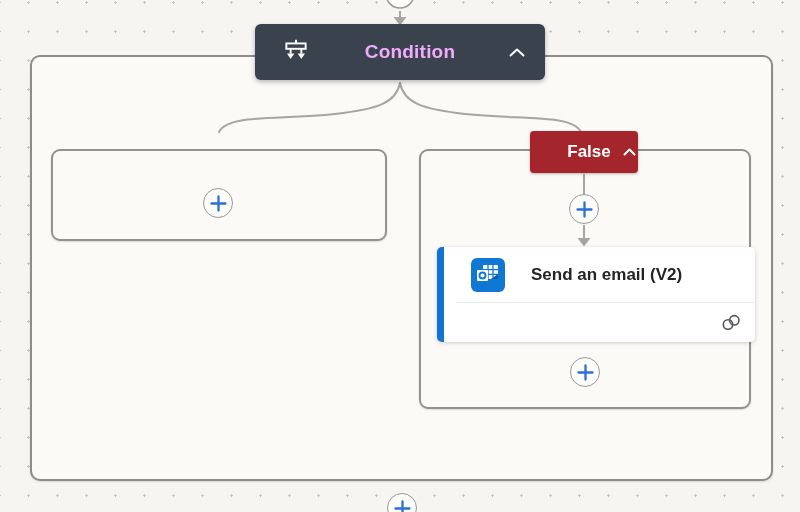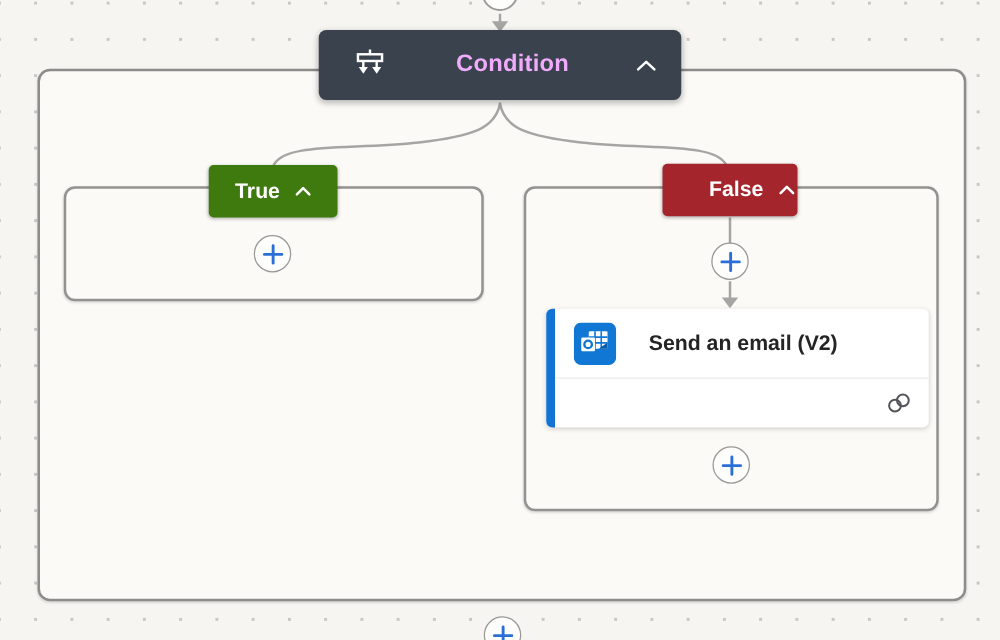--- a/index.html
+++ b/index.html
@@ -63,20 +63,21 @@
   .plus-btn.true-add{left:203px;top:188px;}
   .plus-btn.false-add{left:569px;top:194px;}
   .plus-btn.after-email-add{left:570px;top:357px;}
   .plus-btn.bottom-add{left:387px;top:493px;}
 
   .card{
     position:absolute;left:437px;top:247px;width:306px;height:95px;
     background:#ffffff;border-radius:5px;z-index:6;
     box-shadow:0 1px 4px rgba(0,0,0,0.18);
     cursor:pointer;
+    padding-left:12px;
   }
   .card .accent{
     position:absolute;left:0;top:0;bottom:0;width:7px;
     background:#1173d4;border-radius:5px 0 0 5px;
   }
   .card .card-top{height:55px;display:flex;align-items:center;}
   .card .conn-icon{margin-left:22px;display:flex;}
   .card .card-title{margin-left:26px;font-size:17px;font-weight:600;color:#242424;}
   .card .divider{border-top:1px solid #ecebe9;margin-left:7px;}
   .card .card-foot{height:38px;display:flex;align-items:center;justify-content:flex-end;padding-right:13px;}
@@ -118,28 +119,20 @@
       </svg>
     </span>
     <span class="cond-title">Condition</span>
     <span class="chev">
       <svg width="16" height="9" viewBox="0 0 16 9" fill="none">
         <path d="M1.5 7.5 L8 1.5 L14.5 7.5" stroke="#fff" stroke-width="2" stroke-linecap="round" stroke-linejoin="round"></path>
       </svg>
     </span>
   </div>
 
-  <div class="badge true">
-    <span>True</span>
-    <span style="display:flex;">
-      <svg width="13" height="8" viewBox="0 0 13 8" fill="none">
-        <path d="M1.5 6.5 L6.5 1.5 L11.5 6.5" stroke="#fff" stroke-width="2" stroke-linecap="round" stroke-linejoin="round"></path>
-      </svg>
-    </span>
-  </div>
 
   <div class="badge false">
     <span>False</span>
     <span style="display:flex;">
       <svg width="13" height="8" viewBox="0 0 13 8" fill="none">
         <path d="M1.5 6.5 L6.5 1.5 L11.5 6.5" stroke="#fff" stroke-width="2" stroke-linecap="round" stroke-linejoin="round"></path>
       </svg>
     </span>
   </div>
 

